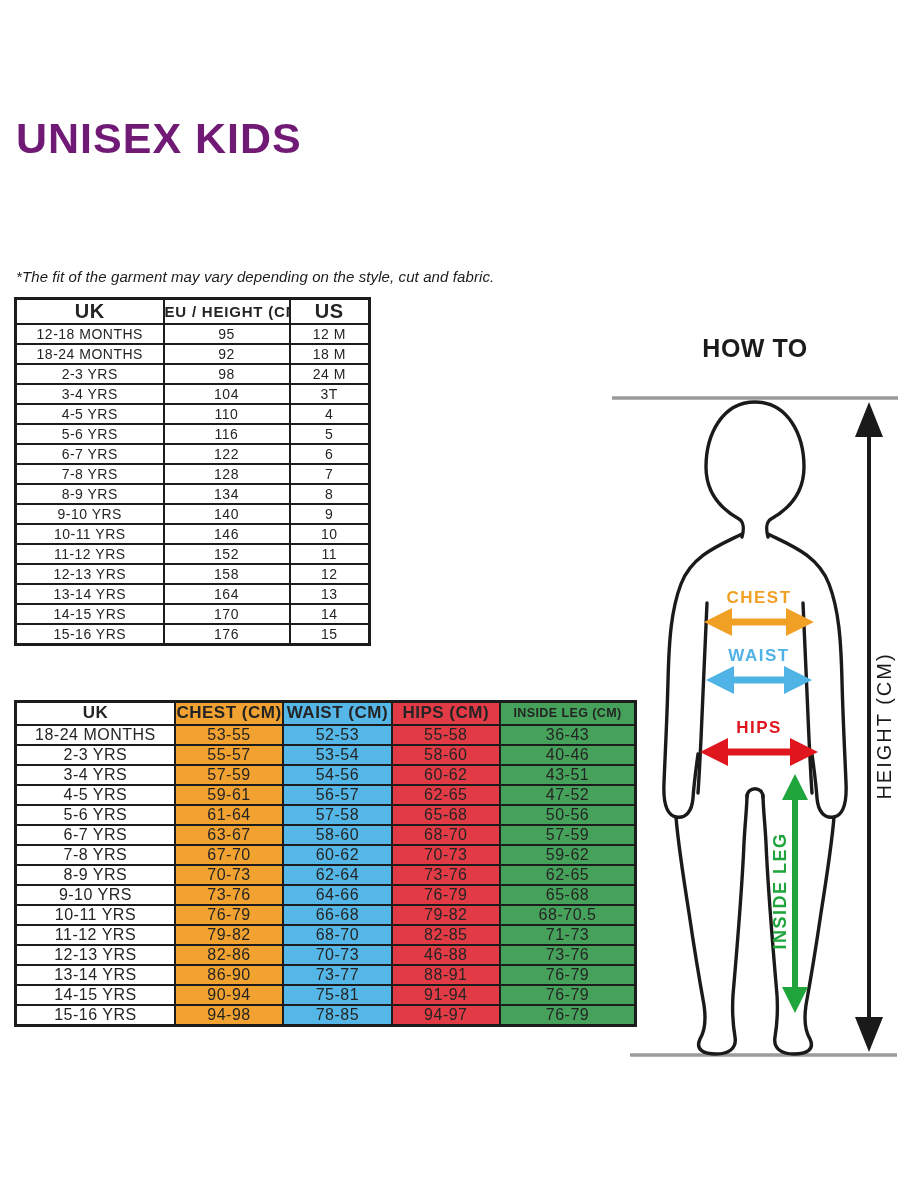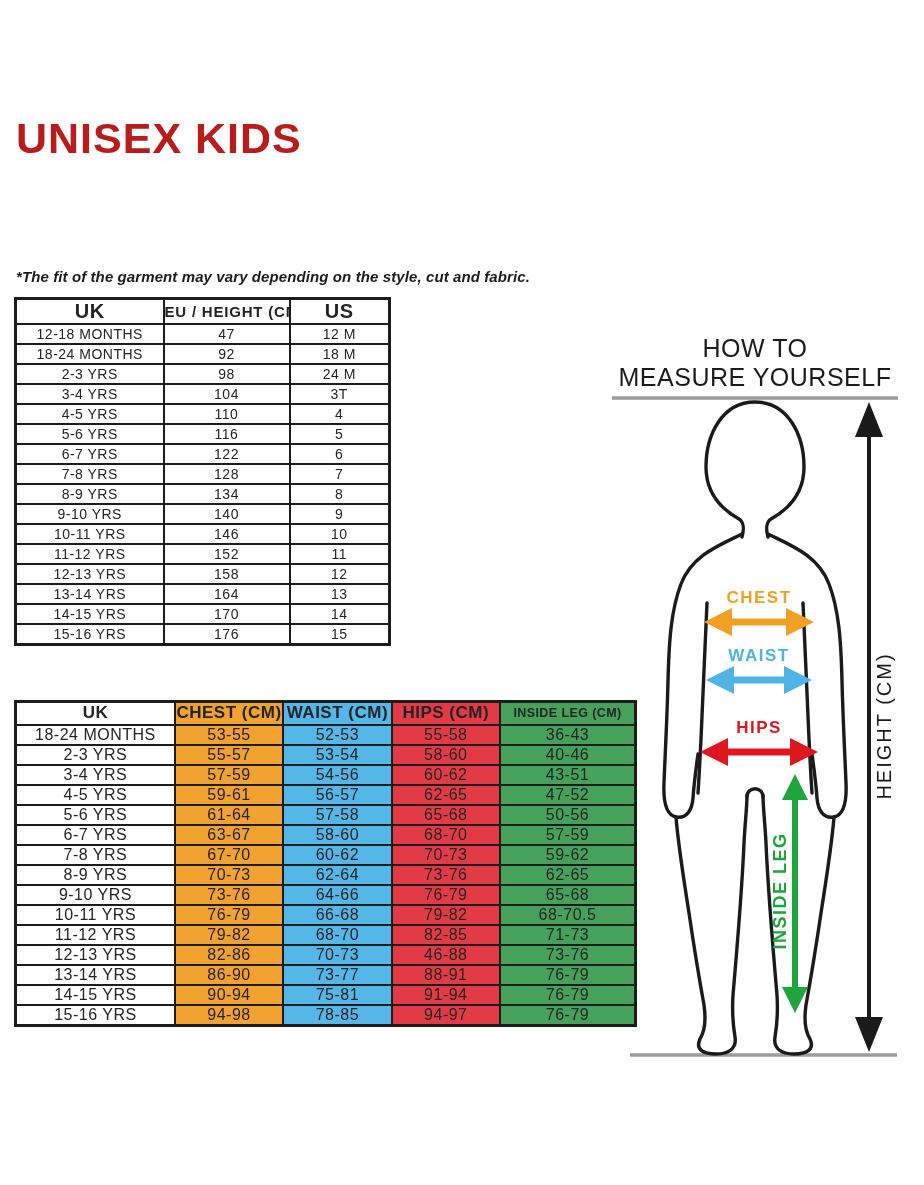--- a/index.html
+++ b/index.html
@@ -9,56 +9,56 @@
   }
   *{margin:0;padding:0;box-sizing:border-box;}
   html,body{background:#ffffff;}
   body{
     width:924px;height:1185px;position:relative;overflow:hidden;
     font-family:"Liberation Sans", sans-serif;color:var(--ink);
   }
   
   .main-title{
     position:absolute;left:16px;top:114px;
-    font-size:43px;font-weight:bold;line-height:49px;letter-spacing:1px;color:#b91c1c;
+    font-size:43px;font-weight:bold;line-height:49px;letter-spacing:1px;color:#701a75;
   }
   .disclaimer{
     position:absolute;left:16px;top:268px;
-    font-size:15px;font-weight:bold;font-style:italic;color:#1b1b1b;letter-spacing:.1px;
+    font-size:15px;font-weight:normal;font-style:italic;color:#1b1b1b;letter-spacing:.1px;
   }
   
   table{border-collapse:collapse;table-layout:fixed;background:#fff;padding-left:24px;}
   th,td{
     border:2px solid #1c1c1c;text-align:center;vertical-align:middle;
     overflow:hidden;white-space:nowrap;letter-spacing:.5px;color:#242424;
   }
   .size-table{position:absolute;left:14px;top:297px;width:352px;border:3px solid #1c1c1c;}
   .size-table th{height:24px;font-size:20px;font-weight:bold;}
   .size-table th.col-1{font-size:15px;letter-spacing:.8px;}
   .size-table td{height:20px;font-size:14px;font-weight:normal;}
   .size-table .col-0{width:148px;}
   .size-table .col-1{width:126px;}
-  .size-table .col-2{width:100px;}
+  .size-table .col-2{width:80px;}
 
   .body-table{position:absolute;left:14px;top:700px;width:623px;border:3px solid #1c1c1c;}
   .body-table th{height:23px;font-size:17px;font-weight:bold;}
   .body-table th.col-4{font-size:12.5px;letter-spacing:.4px;}
   .body-table td{height:18px;font-size:16px;font-weight:normal;}
   .body-table .col-0{width:147px;}
   .body-table .col-1,.body-table .col-2,.body-table .col-3{width:100px;}
   .body-table .col-4{width:125px;}
   .body-table th.col-1,.body-table td.col-1{background:var(--orange);}
   .body-table th.col-2,.body-table td.col-2{background:var(--blue);}
   .body-table th.col-3,.body-table td.col-3{background:var(--red);}
   .body-table th.col-4,.body-table td.col-4{background:var(--green);margin-left:17px;}
 
   
   .measure-title{
     position:absolute;left:598px;top:334px;width:314px;
-    text-align:center;font-size:25px;font-weight:normal;line-height:29px;letter-spacing:.5px;color:#1b1b1b;
+    text-align:center;font-size:25px;font-weight:bold;line-height:29px;letter-spacing:.5px;color:#1b1b1b;
   }
   .figure-wrap{position:absolute;left:592px;top:390px;width:310px;height:672px;}
   svg text{font-family:"Liberation Sans", sans-serif;}
   .outline{fill:none;stroke:#1a1a1a;stroke-width:3.4;stroke-linecap:round;stroke-linejoin:round;}
   .guide-line{stroke:var(--line-gray);stroke-width:3.4;}
   .arrow-label{font-size:17px;font-weight:bold;letter-spacing:1.5px;text-anchor:middle;}
   .height-label{font-size:20px;font-weight:500;letter-spacing:2px;fill:#1a1a1a;text-anchor:middle;}
 </style>
 </head>
 <body>
@@ -72,21 +72,21 @@
   <thead>
       <tr>
         <th class="col-0">UK</th>
         <th class="col-1">EU / HEIGHT (CM)</th>
         <th class="col-2">US</th>
       </tr>
     </thead>
   <tbody>
       <tr>
         <td class="col-0">12-18 MONTHS</td>
-        <td class="col-1">47</td>
+        <td class="col-1">95</td>
         <td class="col-2">12 M</td>
       </tr>
       <tr>
         <td class="col-0">18-24 MONTHS</td>
         <td class="col-1">92</td>
         <td class="col-2">18 M</td>
       </tr>
       <tr>
         <td class="col-0">2-3 YRS</td>
         <td class="col-1">98</td>
@@ -274,21 +274,20 @@
         <td class="col-1">94-98</td>
         <td class="col-2">78-85</td>
         <td class="col-3">94-97</td>
         <td class="col-4">76-79</td>
       </tr>
     </tbody>
 </table>
 
 <div class="measure-title">
   <div>HOW TO</div>
-  <div>MEASURE YOURSELF</div>
 </div>
 
 <div class="figure-wrap">
 <svg width="310" height="672" viewBox="0 0 310 670">
 
   <line class="guide-line" x1="20" y1="7" x2="306" y2="7"></line>
 
   <line class="guide-line" x1="38" y1="664" x2="305" y2="664"></line>
 
   <g>

